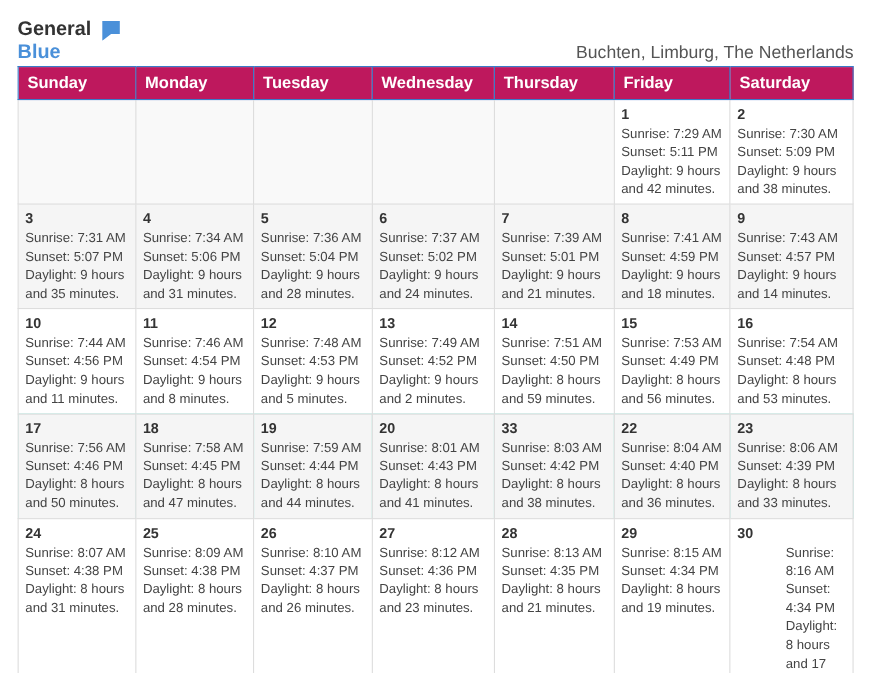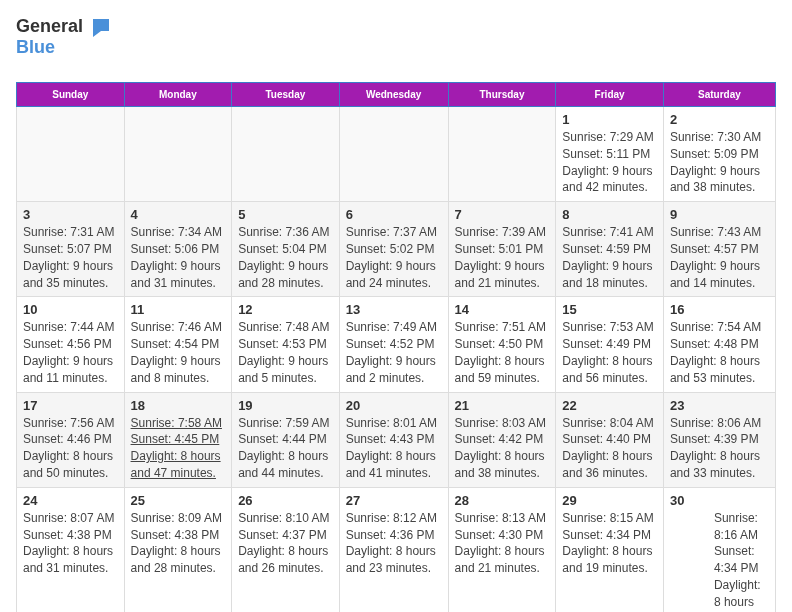--- a/index.html
+++ b/index.html
@@ -1,39 +1,39 @@
 <!DOCTYPE html>
 <html><head>
   <meta charset="utf-8">
   <style>
     * { box-sizing: border-box; margin: 0; padding: 0; }
     body { font-family: Arial, sans-serif; background: #fff; width: 792px; min-height: 612px; }
     
     .page { width: 792px; padding: 16px; }
     
-    .header { display: flex; align-items: flex-end; justify-content: space-between; margin-bottom: 24px; }
+    .header { display: flex; align-items: flex-end; justify-content: space-between; margin-bottom: 2px; }
     
     .logo { display: flex; flex-direction: column; align-items: flex-start; }
     .logo-text { display: flex; align-items: center; }
     .logo-general { font-size: 18px; font-weight: bold; color: #333; }
     .logo-blue { font-size: 18px; font-weight: bold; color: #4a90d9; }
     .logo-icon { width: 24px; height: 20px; margin-left: 2px; }
     
     .title-block { text-align: right; }
     .month-title { font-size: 36px; color: #333; font-weight: normal; }
     .location { font-size: 16px; color: #555; }
     
     .calendar { width: 100%; border-collapse: collapse; }
     
     .calendar th {
-      background-color: #a21caf;
+      background-color: #be185d;
       color: white;
-      text-align: center;
+      text-align: left;
       padding: 6px 8px;
-      font-size: 10px;
+      font-size: 15px;
       border: 1px solid #3a7bc8;
     }
     
     .calendar td {
       border: 1px solid #ddd;
       vertical-align: top;
       padding: 5px 6px;
       font-size: 11px;
       width: 113px;
       min-height: 80px;
@@ -57,20 +57,21 @@
         <span class="logo-general">General</span>
         <svg class="logo-icon" viewBox="0 0 24 20" xmlns="http://www.w3.org/2000/svg">
           <polygon points="8,2 24,2 24,14 16,14 8,20" fill="#4a90d9"></polygon>
         </svg>
       </div>
       <div style="display:flex; align-items:center;">
         <span class="logo-blue" style="color:#4a90d9; font-size:18px; font-weight:bold;">Blue</span>
       </div>
     </div>
     <div class="title-block">
+      <div class="location">Buchten, Limburg, The Netherlands</div>
     </div>
   </div>
 
   <table class="calendar">
     <thead>
       <tr>
 
       <th>Sunday</th>
           <th>Monday</th>
           <th>Tuesday</th>
@@ -190,38 +191,38 @@
         </tr>
         <tr style="background: #5eead4;">
           <td style="background: rgb(245, 245, 245);">
             <div class="day-number">17</div>
             <div class="day-info" style="white-space: pre-line;">Sunrise: 7:56 AM
 Sunset: 4:46 PM
 Daylight: 8 hours and 50 minutes.</div>
           </td>
           <td style="background: rgb(245, 245, 245); margin-left: 36px;">
             <div class="day-number">18</div>
-            <div class="day-info" style="white-space: pre-line; text-decoration: underline;">Sunrise: 7:58 AM
+            <div class="day-info" style="white-space: pre-line;">Sunrise: 7:58 AM
 Sunset: 4:45 PM
 Daylight: 8 hours and 47 minutes.</div>
           </td>
           <td style="background: rgb(245, 245, 245);">
             <div class="day-number">19</div>
             <div class="day-info" style="white-space: pre-line;">Sunrise: 7:59 AM
 Sunset: 4:44 PM
 Daylight: 8 hours and 44 minutes.</div>
           </td>
           <td style="background: rgb(245, 245, 245);">
             <div class="day-number">20</div>
             <div class="day-info" style="white-space: pre-line;">Sunrise: 8:01 AM
 Sunset: 4:43 PM
 Daylight: 8 hours and 41 minutes.</div>
           </td>
           <td style="background: rgb(245, 245, 245);">
-            <div class="day-number">21</div>
+            <div class="day-number">33</div>
             <div class="day-info" style="white-space: pre-line;">Sunrise: 8:03 AM
 Sunset: 4:42 PM
 Daylight: 8 hours and 38 minutes.</div>
           </td>
           <td style="background: rgb(245, 245, 245);">
             <div class="day-number">22</div>
             <div class="day-info" style="white-space: pre-line;">Sunrise: 8:04 AM
 Sunset: 4:40 PM
 Daylight: 8 hours and 36 minutes.</div>
           </td>
@@ -253,21 +254,21 @@
           </td>
           <td>
             <div class="day-number">27</div>
             <div class="day-info" style="white-space: pre-line;">Sunrise: 8:12 AM
 Sunset: 4:36 PM
 Daylight: 8 hours and 23 minutes.</div>
           </td>
           <td>
             <div class="day-number">28</div>
             <div class="day-info" style="white-space: pre-line;">Sunrise: 8:13 AM
-Sunset: 4:30 PM
+Sunset: 4:35 PM
 Daylight: 8 hours and 21 minutes.</div>
           </td>
           <td>
             <div class="day-number">29</div>
             <div class="day-info" style="white-space: pre-line;">Sunrise: 8:15 AM
 Sunset: 4:34 PM
 Daylight: 8 hours and 19 minutes.</div>
           </td>
           <td>
             <div class="day-number">30</div>

